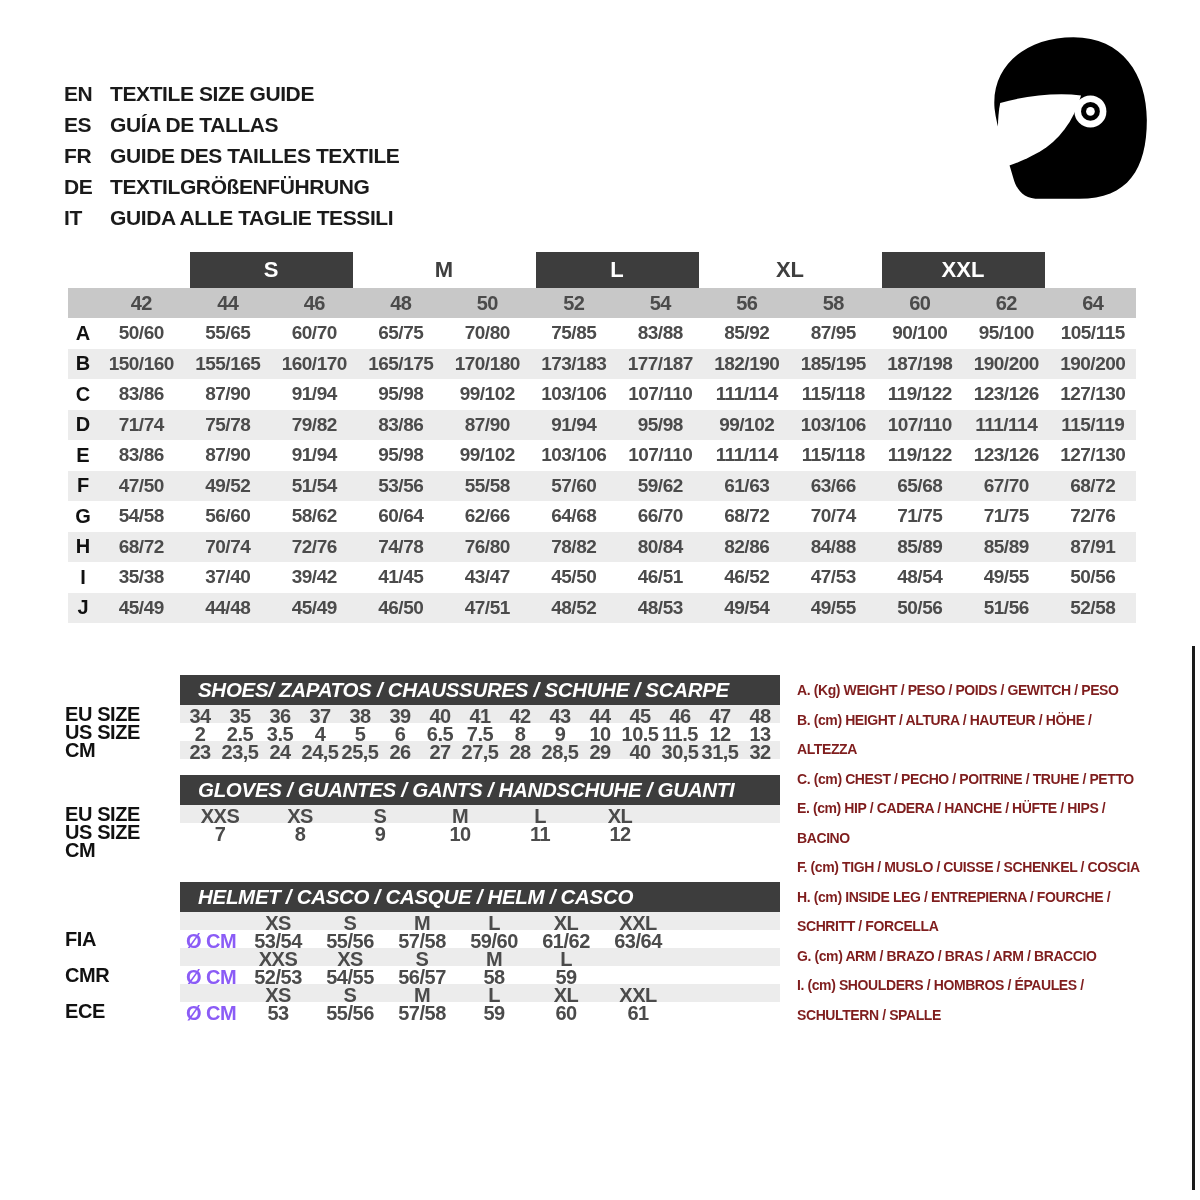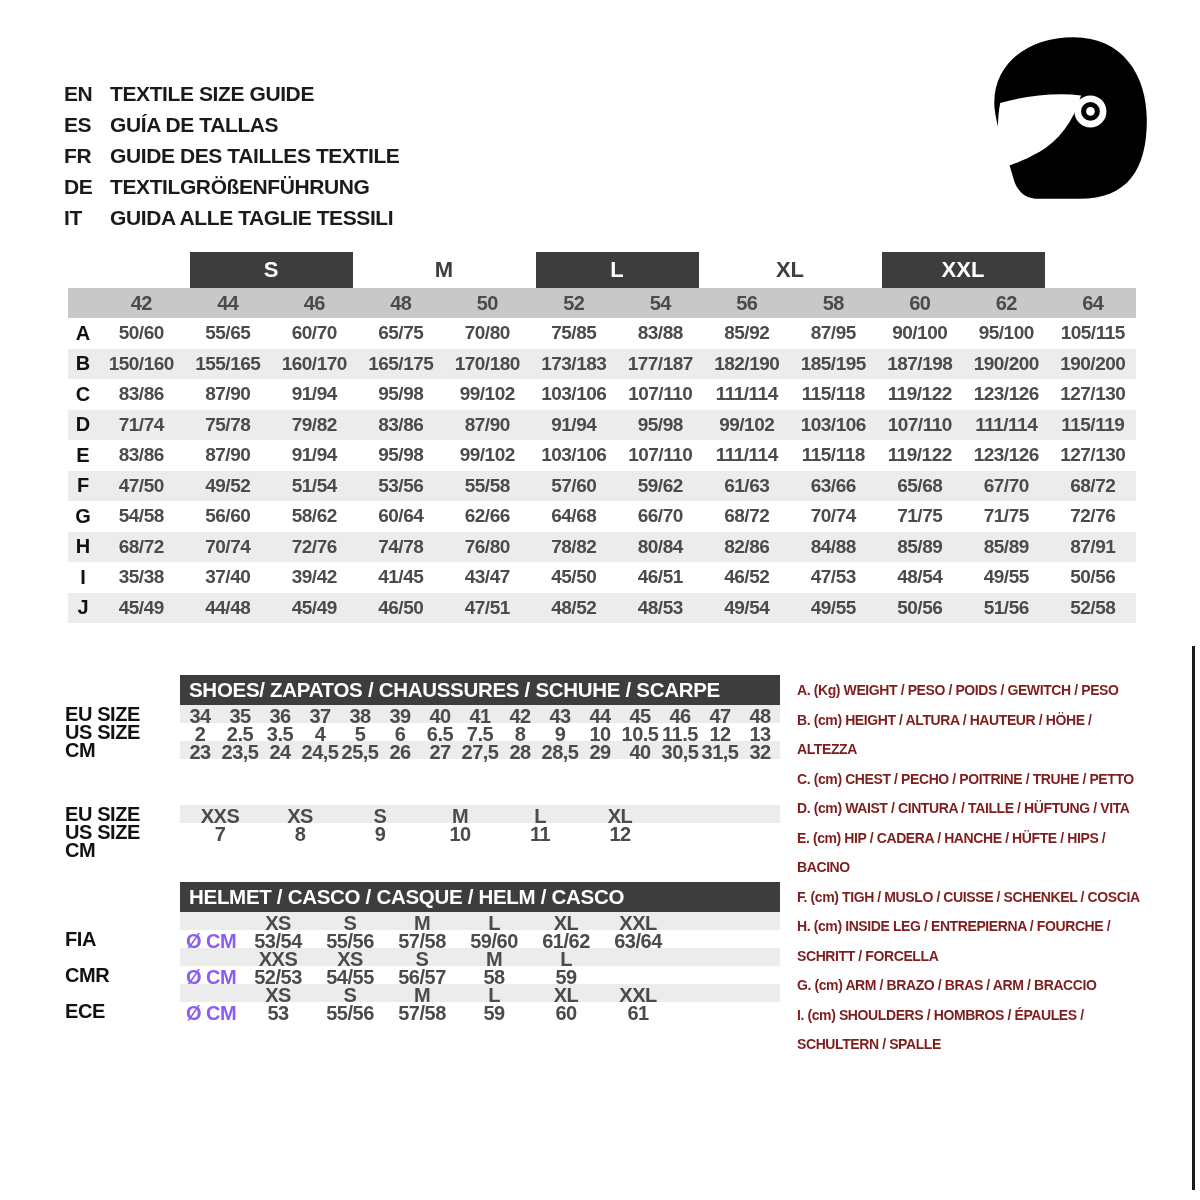--- a/index.html
+++ b/index.html
@@ -27,21 +27,21 @@
   .data-row.stripe { background:#ececec; }
   .row-letter { display:flex; align-items:center; justify-content:center; font-size:20px; color:#111; }
   .cell { display:flex; align-items:center; justify-content:center; font-size:19px; color:#4b4b4b;
           letter-spacing:-0.5px; white-space:nowrap; }
   
   .bottom-block { position:absolute; left:65px; top:675px; width:715px; }
   .brow { display:flex; height:18px; }
   .hrow { height:30px; }
   .blabel { width:115px; display:flex; align-items:center; font-size:20px; color:#111; letter-spacing:-0.4px; }
   .bheader { width:600px; background:#3d3d3d; color:#fff; font-size:20.5px; letter-spacing:-0.3px;
-             display:flex; align-items:center; padding-left:9px; box-sizing:border-box; }
+             display:flex; align-items:center; padding-left:18px; box-sizing:border-box;font-style:italic; }
   .bcontent { width:600px; }
   .bcontent.stripe { background:#ececec;text-align:center; }
   .shoes-grid  { display:grid; grid-template-columns:repeat(15, 40px); }
   .gloves-grid { display:grid; grid-template-columns:repeat(6, 80px); }
   .helmet-grid { display:grid; grid-template-columns:62px repeat(6, 72px); }
   .bcontent .cell { font-size:20px; }
   .bcontent .unit { color:#8b5cf6; }
   .gap16 { height:16px; }
   .gap23 { height:23px; }
   
@@ -328,20 +328,21 @@
           <div class="cell">31,5</div>
           <div class="cell">32</div>
         </div>
       </div>
     </div>
 
   <div class="gap16"></div>
 
   <div class="brow hrow">
     <div class="blabel"></div>
+    <div class="bheader">GLOVES / GUANTES / GANTS / HANDSCHUHE / GUANTI</div>
   </div>
   <div>
       <div class="brow">
         <div class="blabel">EU SIZE</div>
         <div class="bcontent gloves-grid stripe">
           <div class="cell">XXS</div>
           <div class="cell">XS</div>
           <div class="cell">S</div>
           <div class="cell">M</div>
           <div class="cell">L</div>
@@ -442,20 +443,19 @@
         </div>
       </div>
     </div>
 
 </div>
 
 <div class="legend">
     <div class="legend-item">A. (Kg) WEIGHT / PESO / POIDS / GEWITCH / PESO</div>
     <div class="legend-item">B. (cm) HEIGHT / ALTURA / HAUTEUR / HÖHE / ALTEZZA</div>
     <div class="legend-item">C. (cm) CHEST / PECHO / POITRINE / TRUHE / PETTO</div>
-    <div class="legend-item">D. (cm) WAIST / CINTURA / TAILLE / HÜFTUNG / VITA</div>
     <div class="legend-item">E. (cm) HIP / CADERA / HANCHE / HÜFTE / HIPS / BACINO</div>
     <div class="legend-item">F. (cm) TIGH / MUSLO / CUISSE / SCHENKEL / COSCIA</div>
     <div class="legend-item">H. (cm) INSIDE LEG / ENTREPIERNA / FOURCHE / SCHRITT / FORCELLA</div>
     <div class="legend-item">G. (cm) ARM / BRAZO / BRAS / ARM / BRACCIO</div>
     <div class="legend-item">I. (cm) SHOULDERS / HOMBROS / ÉPAULES / SCHULTERN / SPALLE</div>
   </div>
 <div class="right-rule"></div>
 
 </body></html>

